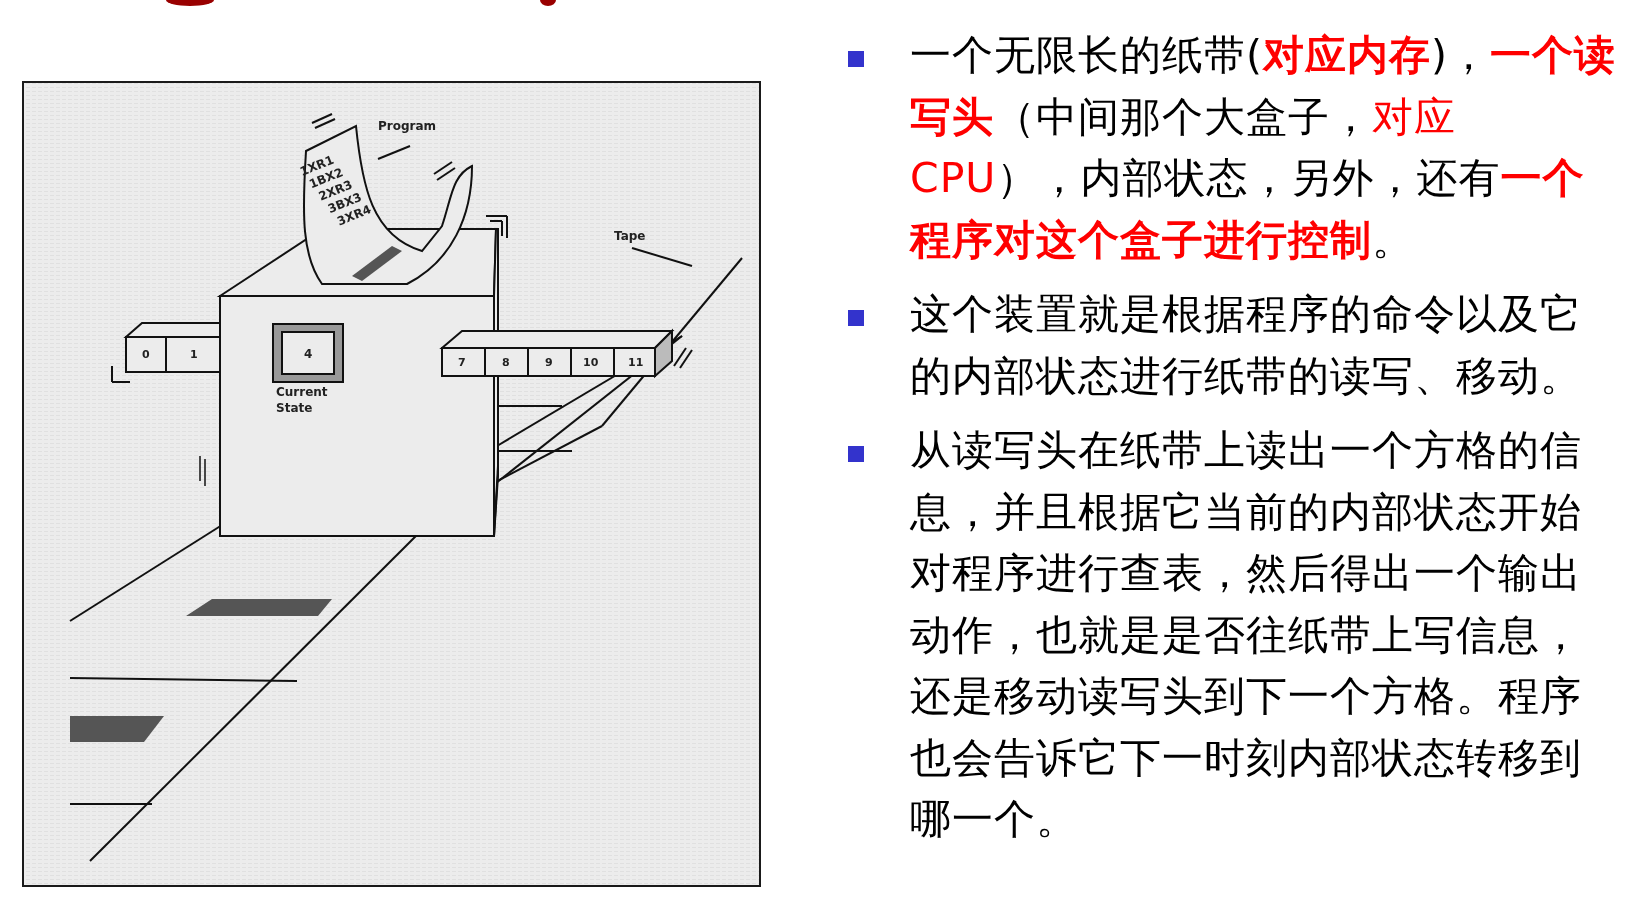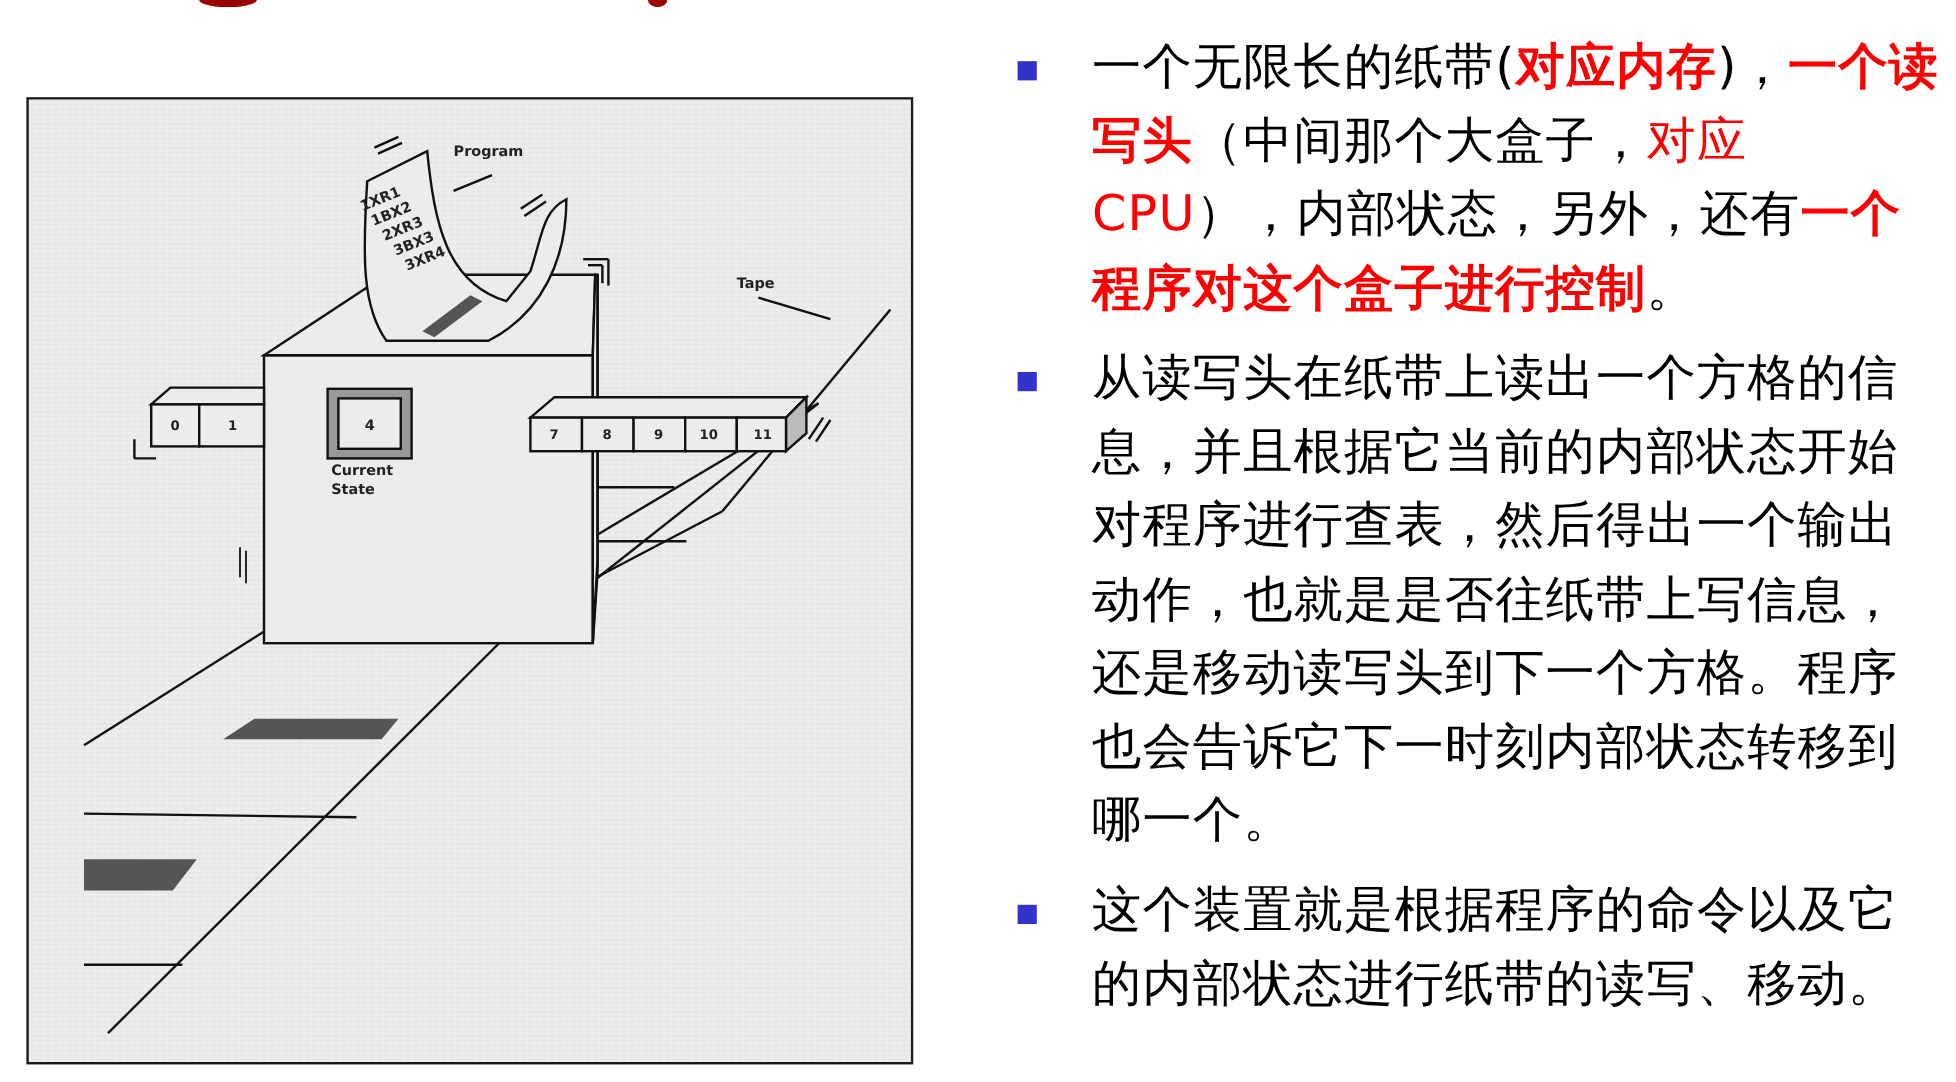--- a/index.html
+++ b/index.html
@@ -145,19 +145,19 @@
   </svg>
 </div>
 
 <div class="text-panel">
   <div class="bullet">
     <span class="sq"></span>
     <span>一个无限长的纸带(</span><span class="red bold">对应内存</span><span>)，</span><span class="red bold">一个读写头</span><span>（中间那个大盒子，</span><span class="red">对应CPU</span><span>），内部状态，另外，还有</span><span class="red bold">一个程序对这个盒子进行控制</span><span>。</span>
   </div>
   <div class="bullet">
     <span class="sq"></span>
-    <span>从读写头在纸带上读出一个方格的信息，并且根据它当前的内部状态开始对程序进行查表，然后得出一个输出动作，也就是是否往纸带上写信息，还是移动读写头到下一个方格。程序也会告诉它下一时刻内部状态转移到哪一个。</span>
+    <span>这个装置就是根据程序的命令以及它的内部状态进行纸带的读写、移动。</span>
   </div>
   <div class="bullet">
     <span class="sq"></span>
-    <span>这个装置就是根据程序的命令以及它的内部状态进行纸带的读写、移动。</span>
+    <span>从读写头在纸带上读出一个方格的信息，并且根据它当前的内部状态开始对程序进行查表，然后得出一个输出动作，也就是是否往纸带上写信息，还是移动读写头到下一个方格。程序也会告诉它下一时刻内部状态转移到哪一个。</span>
   </div>
 </div>
 
 </body></html>

